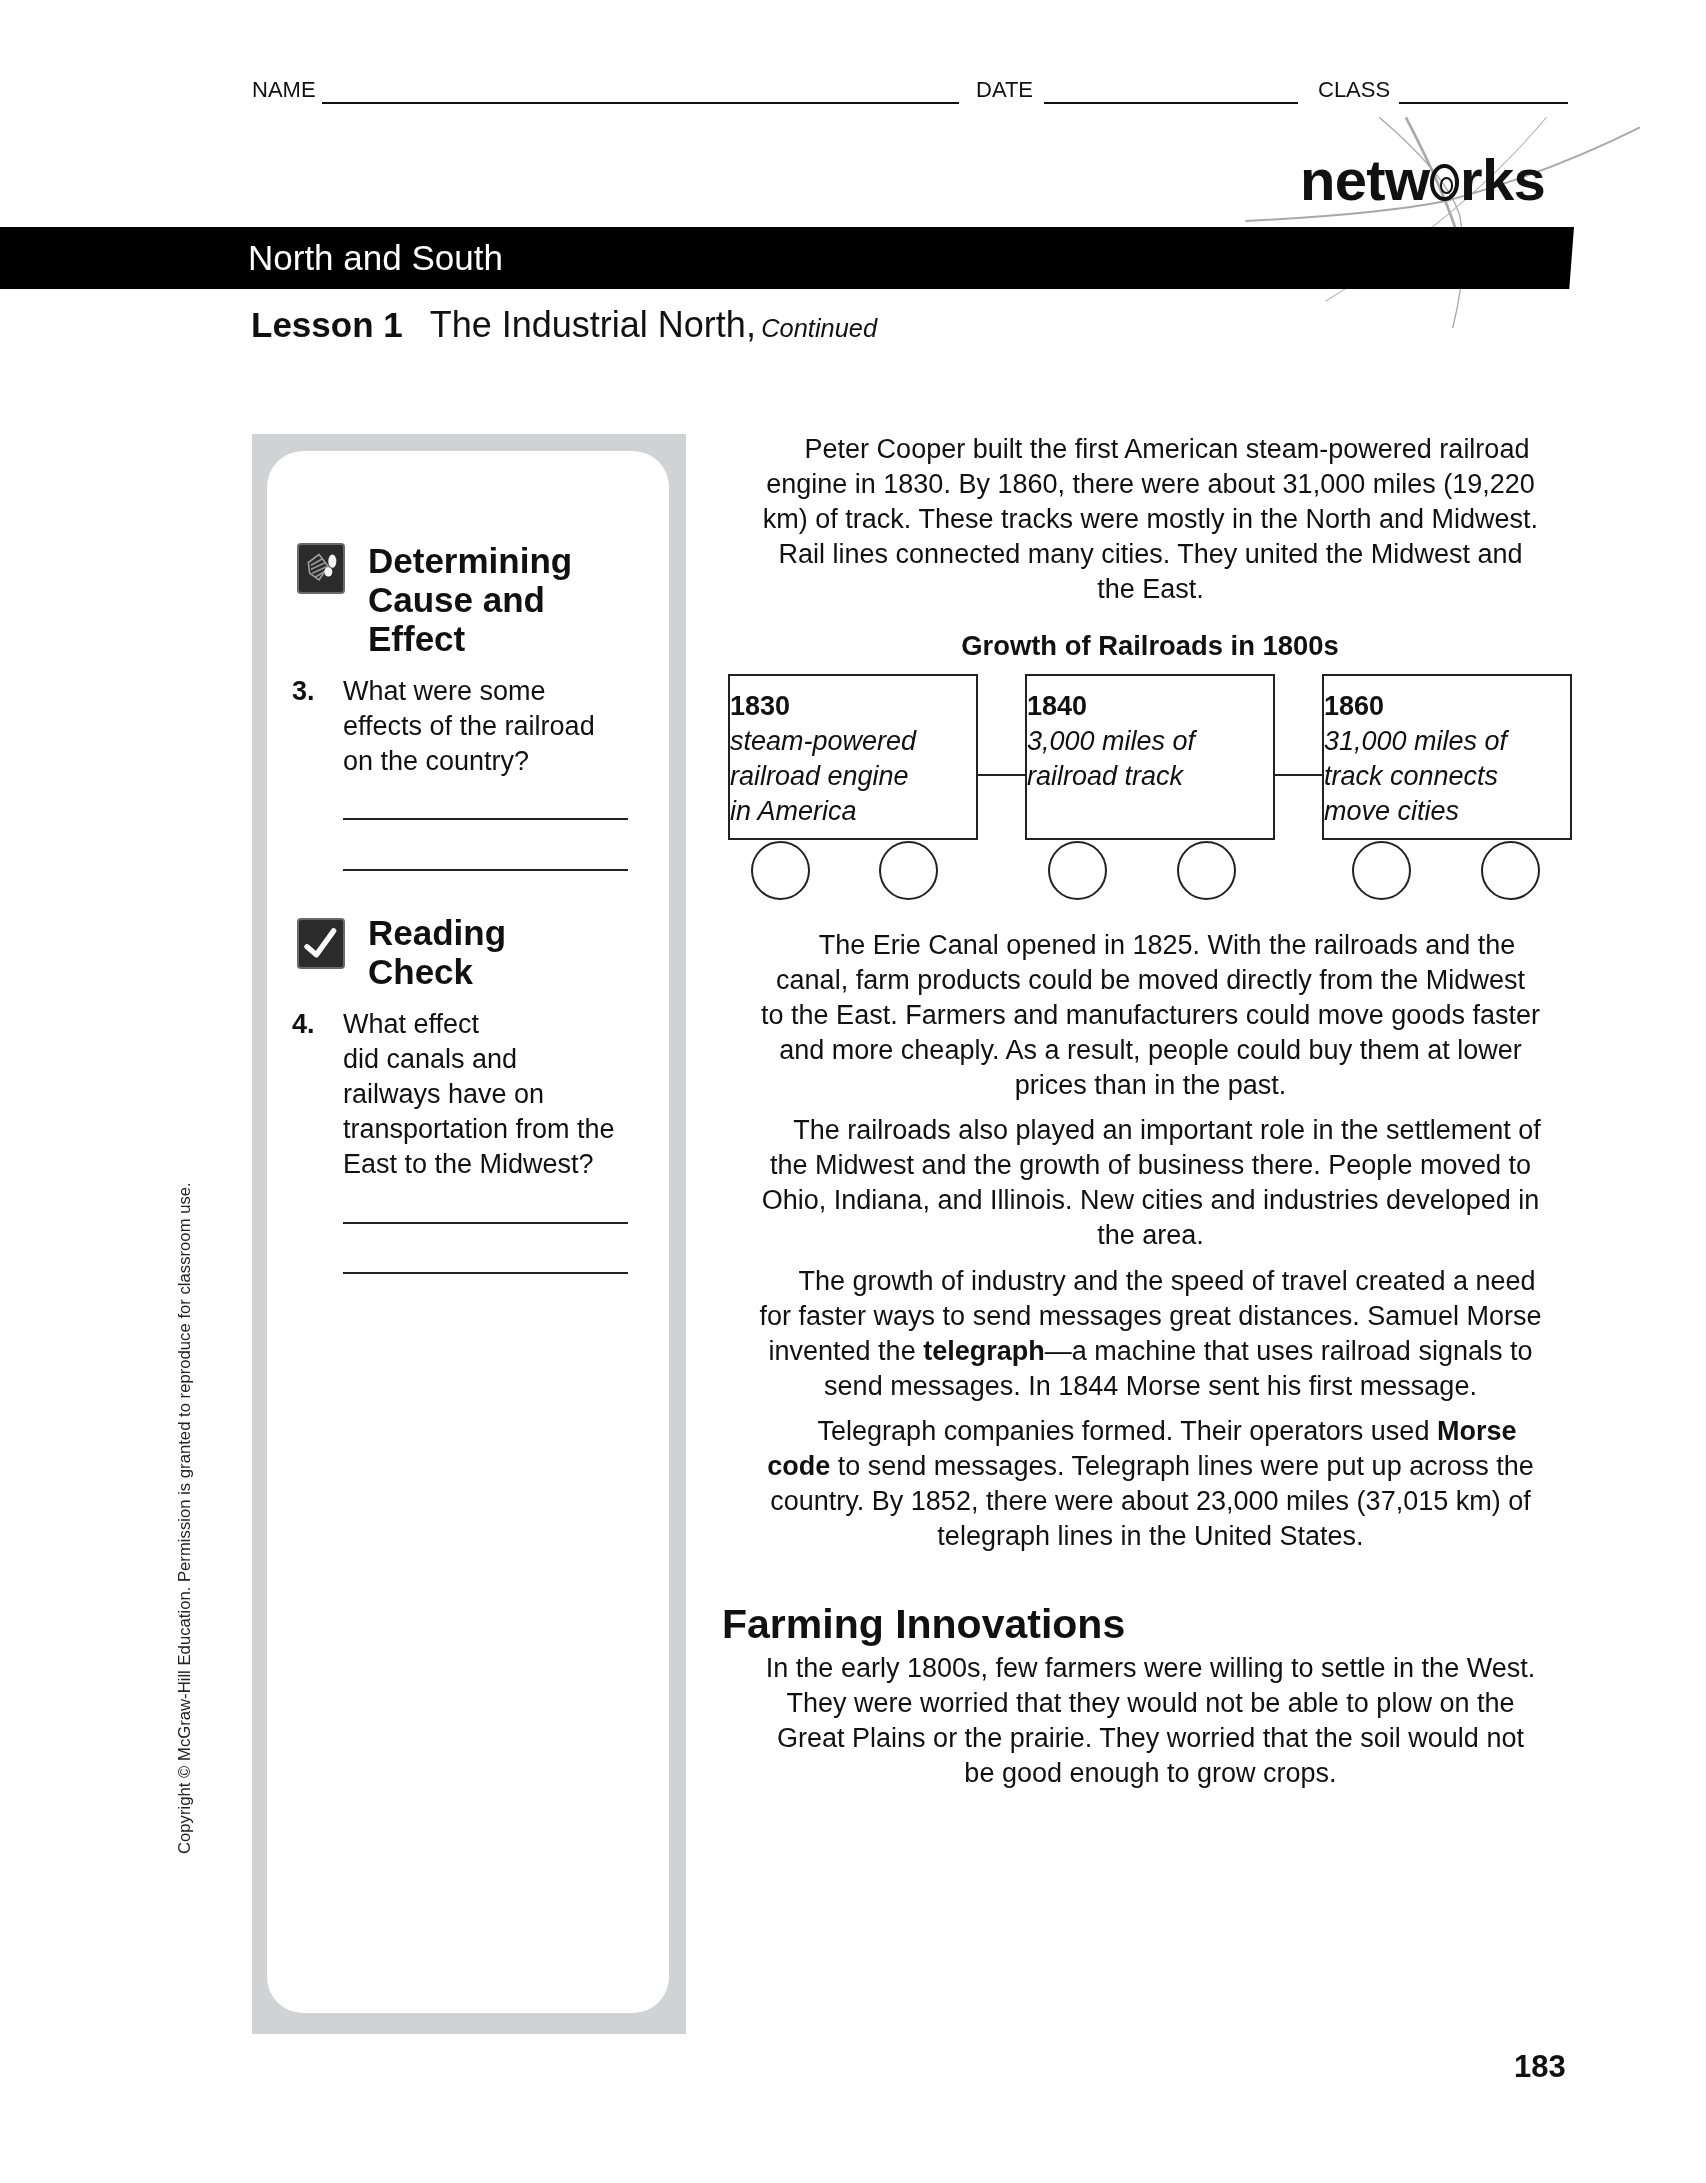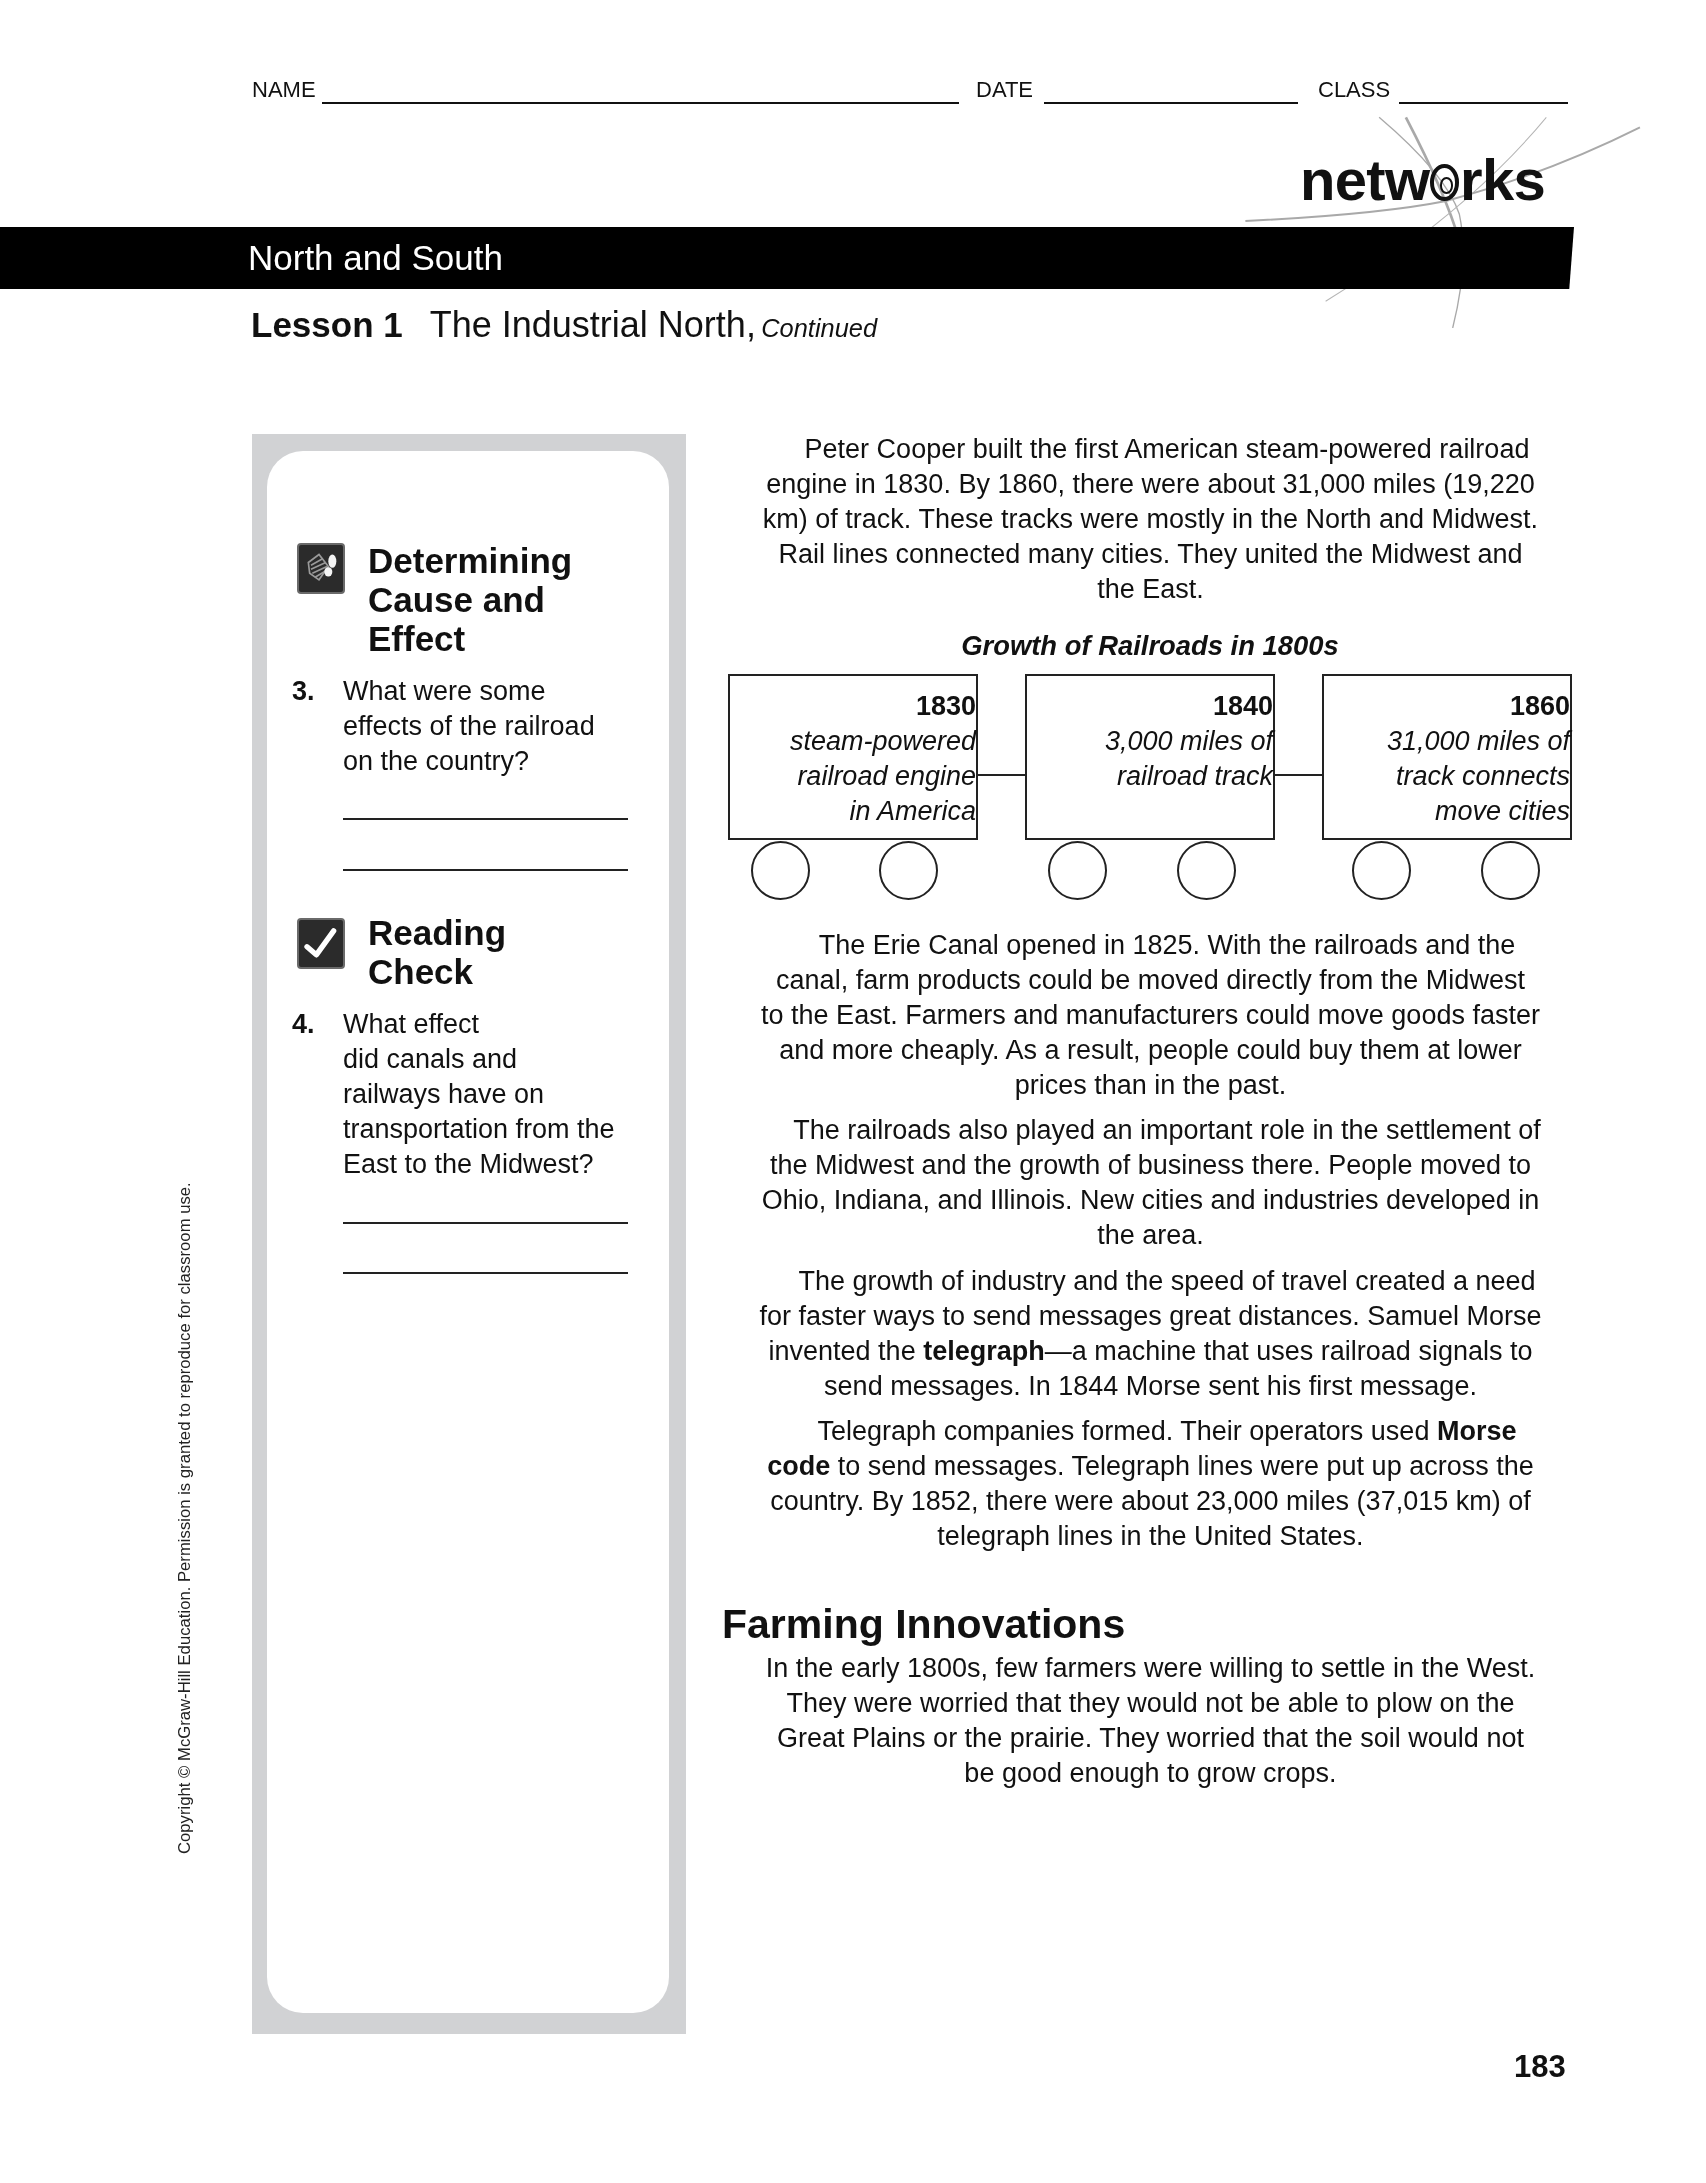--- a/index.html
+++ b/index.html
@@ -35,22 +35,22 @@
   .sb-q-num { position: absolute; left: 292px; font-size: 27px; font-weight: bold; line-height: 35px; }
   .sb-q-text { position: absolute; left: 343px; font-size: 27px; line-height: 35px; white-space: nowrap; }
   .sb-answer-line { position: absolute; left: 343px; width: 285px; height: 0; border-bottom: 2px solid #222; }
 
   
   .para { position: absolute; left: 722px; width: 857px; font-size: 27px; line-height: 35px; white-space: nowrap; }
   .para .line { display: block; height: 35px; text-align: center; }
   .para .indent { padding-left: 33px; }
   .para b { font-weight: bold; }
 
-  .diagram-title { position: absolute; left: 728px; width: 844px; top: 628px; text-align: center; font-size: 27.4px; font-weight: bold; line-height: 35px; white-space: nowrap; font-style: italic; }
-  .box { position: absolute; top: 674px; width: 250px; height: 166px; border: 2px solid #222; box-sizing: border-box; text-align: right; background: #fff; }
+  .diagram-title { position: absolute; left: 728px; width: 844px; top: 628px; text-align: center; font-size: 27.4px; font-weight: bold; line-height: 35px; white-space: nowrap; }
+  .box { position: absolute; top: 674px; width: 250px; height: 166px; border: 2px solid #222; box-sizing: border-box; text-align: left; background: #fff; }
   .box .yr { display: block; margin-top: 13.4px; font-size: 27px; font-weight: bold; line-height: 35px; }
   .box .desc { display: block; margin-top: 0; font-size: 27px; line-height: 35px; font-style: italic; }
   .box .desc span { display: block; white-space: nowrap; }
   .connector { position: absolute; top: 774px; width: 47px; height: 0; border-bottom: 2px solid #222; }
   .wheel { position: absolute; top: 841px; width: 59px; height: 59px; border: 2px solid #222; border-radius: 50%; box-sizing: border-box; background: #fff; }
 
   .section-heading { position: absolute; left: 722px; top: 1601px; font-size: 41px; font-weight: bold; line-height: 47px; white-space: nowrap; }
 
   .page-number { position: absolute; left: 1514px; top: 2049px; font-size: 31px; font-weight: bold; line-height: 35px; }
 

